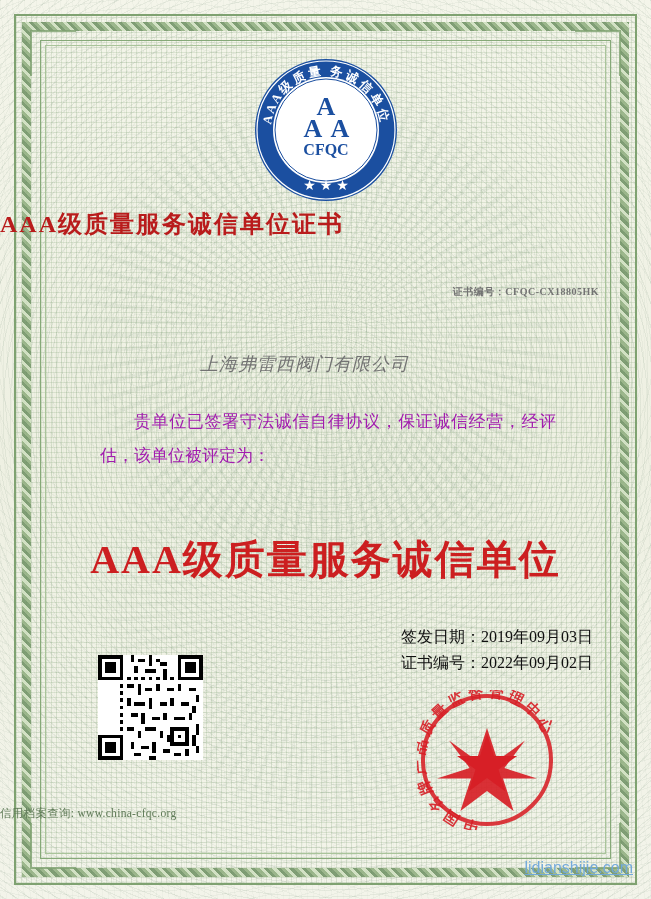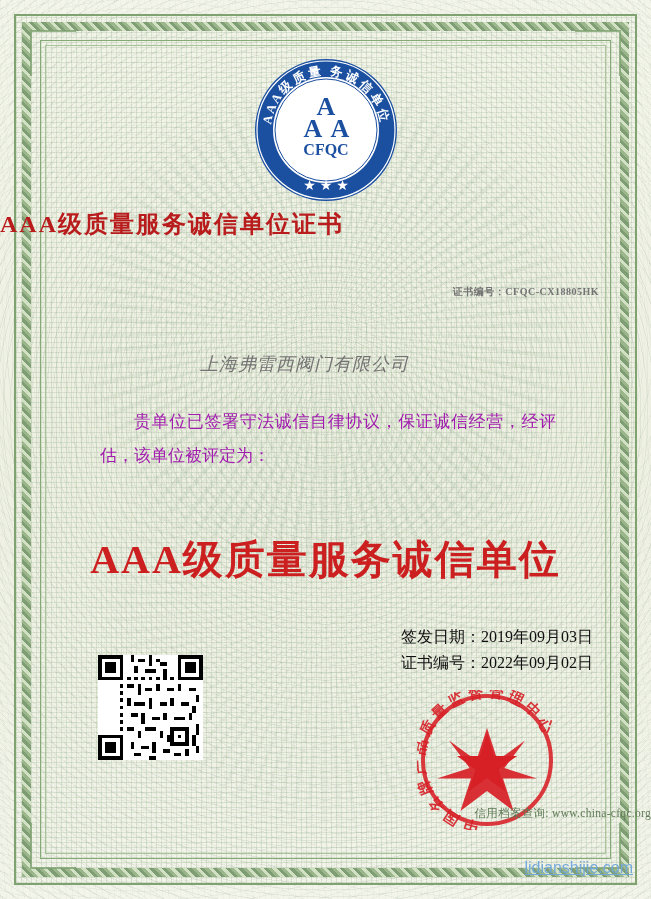--- a/index.html
+++ b/index.html
@@ -96,22 +96,22 @@
   }
   .meta .row{white-space:nowrap;}
   .qr{
     position:absolute;left:98px;top:655px;width:105px;height:105px;
     background:#fff;
   }
   .seal{
     position:absolute;left:417px;top:690px;width:140px;height:140px;
   }
   .footer-note{
-    position:absolute;left:0;right:0;top:806px;text-align:right;
-    font-size:11.5px;color:#5f7a57;letter-spacing:.3px;padding-left:28px;
+    position:absolute;left:0;right:0;top:806px;text-align:left;
+    font-size:11.5px;color:#5f7a57;letter-spacing:.3px;
   }
   .watermark{
     position:absolute;right:18px;bottom:22px;
     font-family:"Liberation Sans",sans-serif;
     font-size:16px;color:#6fa8dc;opacity:.95;text-decoration:underline;
   }
 </style>
 </head>
 <body>
 

